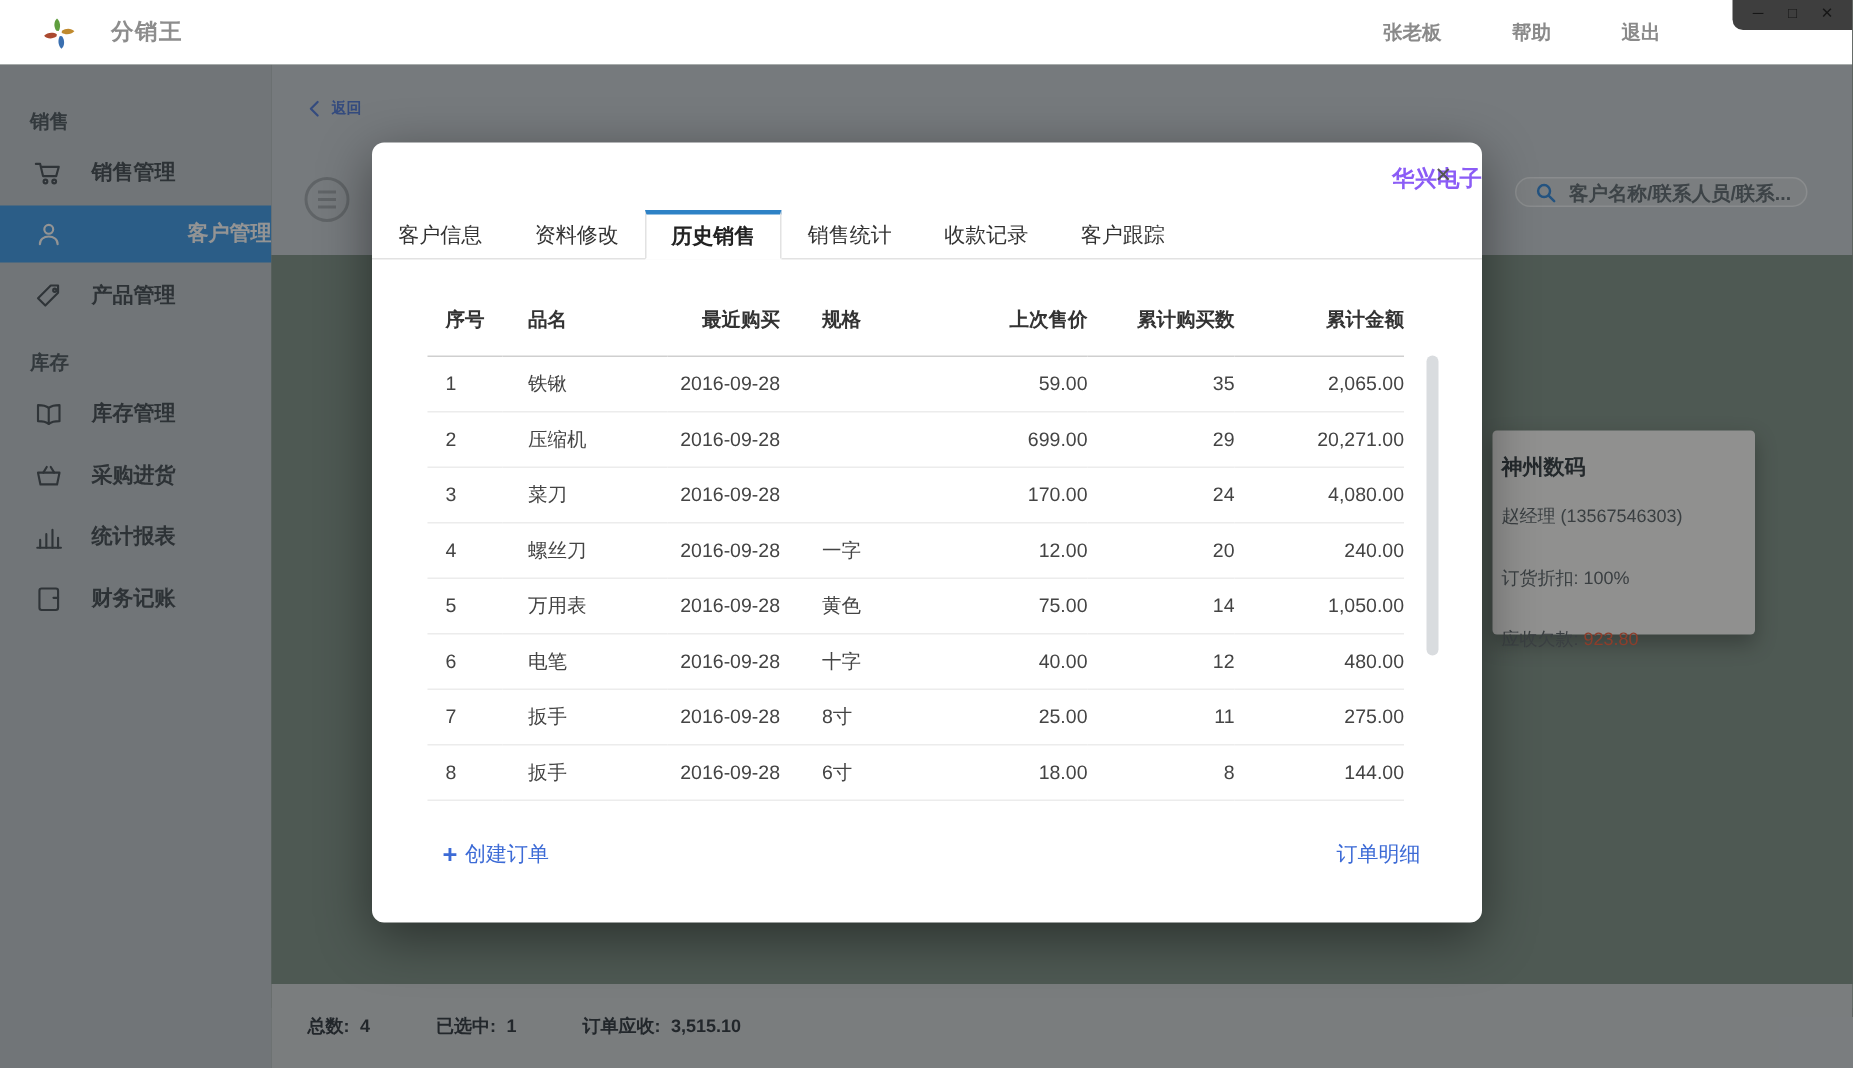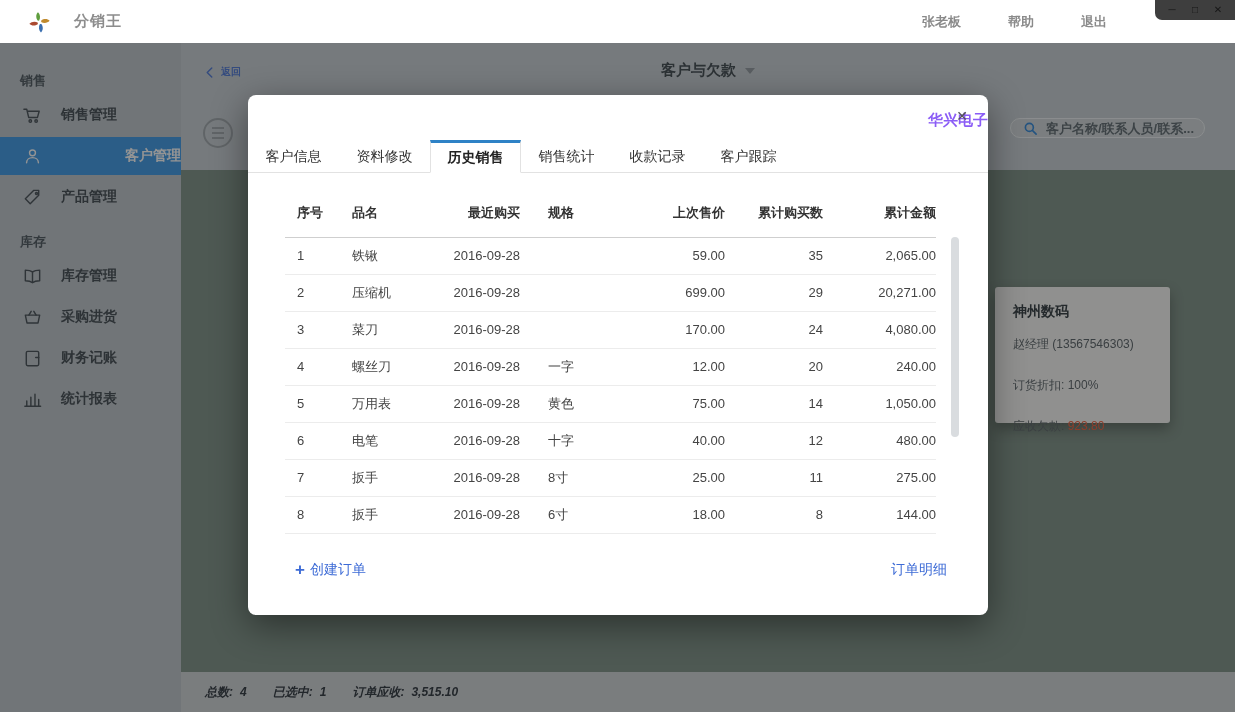--- a/index.html
+++ b/index.html
@@ -36,27 +36,27 @@
   .page-title { position:absolute; left:0; right:0; top:18px; height:22px; text-align:center; font-size:15px; font-weight:bold; color:#4d565c; }
   .title-caret { display:inline-block; margin-left:9px; vertical-align:middle; width:0; height:0; border-left:5px solid transparent; border-right:5px solid transparent; border-top:6px solid #99a1a7; }
   .circle-btn { position:absolute; left:22px; top:75px; width:30px; height:30px; border:2px solid #a6adb2; border-radius:50%; display:flex; flex-direction:column; align-items:center; justify-content:center; gap:3px; cursor:pointer; }
   .circle-btn i { display:block; width:12px; height:2px; background:#a6adb2; }
   .search-pill { position:absolute; left:829px; top:75px; width:195px; height:20px; border:1px solid #eef2f4; border-radius:17px; background:rgba(255,255,255,0.16); display:flex; align-items:center; padding:0 12px; }
   .search-pill .s-icon { color:#3e90dd; margin-right:8px; display:flex; }
   .search-input { flex:1; border:none; outline:none; background:transparent; font-size:13px; font-weight:bold; color:#515c63; font-family:inherit; }
   .search-input::placeholder { color:#69747a; opacity:1; }
 
   .content { position:absolute; top:127px; left:0; right:0; bottom:40px; background:#87998f; }
-  .customer-card { position:absolute; left:814px; top:117px; width:175px; height:136px; background:#f8f9f7; border-radius:3px; box-shadow:0 6px 14px rgba(0,0,0,0.28); padding:16px 18px; cursor:pointer; }
+  .customer-card { position:absolute; left:814px; top:117px; width:175px; height:136px; background:#f8f9f7; border-radius:3px; box-shadow:0 6px 14px rgba(0,0,0,0.28); padding:16px 6px; cursor:pointer; }
   .card-name { font-size:14px; font-weight:bold; color:#3f474c; }
   .card-contact { margin-top:15px; font-size:12px; color:#656d72; }
   .card-row { margin-top:24px; font-size:12px; color:#656d72; }
   .card-row .red { color:#f26a4a; }
 
-  .statusbar { position:absolute; left:0; right:0; bottom:0; height:40px; background:#d3d7da; display:flex; align-items:center; padding-left:24px; gap:26px;font-style:italic; }
+  .statusbar { position:absolute; left:0; right:0; bottom:0; height:56px; background:#d3d7da; display:flex; align-items:center; padding-left:24px; gap:44px; }
   .stat-pair { font-size:12px; font-weight:bold; color:#3c444b; }
   .stat-pair .v { margin-left:7px; }
 
   
   .dim-overlay { position:absolute; top:43px; left:0; right:0; bottom:0; background:rgba(0,0,0,0.42); z-index:20; }
   .modal { position:absolute; left:248px; top:95px; width:740px; height:520px; background:#ffffff; border-radius:8px; box-shadow:0 10px 36px rgba(0,0,0,0.45); z-index:30; }
   .modal-title { position:absolute; top:10px; left:0; right:0; height:30px; line-height:30px; text-align:right; font-size:15px; font-weight:bold; color:#8b5cf6; }
   .modal-close { position:absolute; top:12px; right:20px; font-size:14px; color:#555555; cursor:pointer; line-height:18px; }
 
   .tabbar { position:absolute; top:45px; left:0; right:0; height:33px; border-bottom:1px solid #e2e2e2; display:flex; }
@@ -156,49 +156,46 @@
             <svg viewBox="0 0 22 22" width="21" height="21" fill="none" stroke="currentColor" stroke-width="1.5" stroke-linecap="round" stroke-linejoin="round">
               <path d="M3.5 8.5h15l-1.7 8.2H5.2z"></path>
               <path d="M7.2 8.5l2.4-4M14.8 8.5l-2.4-4"></path>
             </svg>
           </span>
           <span class="side-text">采购进货</span>
         </div>
         <div class="side-item">
           <span class="side-icon">
             <svg viewBox="0 0 22 22" width="21" height="21" fill="none" stroke="currentColor" stroke-width="1.5" stroke-linecap="round" stroke-linejoin="round">
+              <path d="M5 18V12.5M9.3 18V8.5M13.6 18V5.5M17.5 18v-7"></path>
+              <path d="M3 18h16.5"></path>
+            </svg>
+          </span>
+          <span class="side-text">统计报表</span>
+        </div>
+        <div class="side-item">
+          <span class="side-icon">
+            <svg viewBox="0 0 22 22" width="21" height="21" fill="none" stroke="currentColor" stroke-width="1.5" stroke-linecap="round" stroke-linejoin="round">
               <rect x="4.5" y="3.5" width="13" height="15" rx="1.5"></rect>
               <path d="M17.5 10h-3.2"></path>
             </svg>
           </span>
           <span class="side-text">财务记账</span>
-        </div>
-        <div class="side-item">
-          <span class="side-icon">
-            <svg viewBox="0 0 22 22" width="21" height="21" fill="none" stroke="currentColor" stroke-width="1.5" stroke-linecap="round" stroke-linejoin="round">
-              <path d="M5 18V12.5M9.3 18V8.5M13.6 18V5.5M17.5 18v-7"></path>
-              <path d="M3 18h16.5"></path>
-            </svg>
-          </span>
-          <span class="side-text">统计报表</span>
         </div>
       </aside>
 
     <main class="main">
       <div class="page-header">
         <div class="back-link">
           <span style="display:flex;">
             <svg viewBox="0 0 12 16" width="9" height="13" fill="none" stroke="currentColor" stroke-width="2" stroke-linecap="round" stroke-linejoin="round">
                 <path d="M9 2 L3 8 L9 14"></path>
               </svg>
           </span>
           <span>返回</span>
-        </div>
-        <div class="page-title">
-          <span>客户与欠款</span><span class="title-caret"></span>
         </div>
         <div class="circle-btn">
           <i></i>
             <i></i>
             <i></i>
         </div>
         <div class="search-pill">
           <span class="s-icon">
             <svg viewBox="0 0 20 20" width="15" height="15" fill="none" stroke="currentColor" stroke-width="2.2" stroke-linecap="round">
                 <circle cx="8.5" cy="8.5" r="5.3"></circle>

